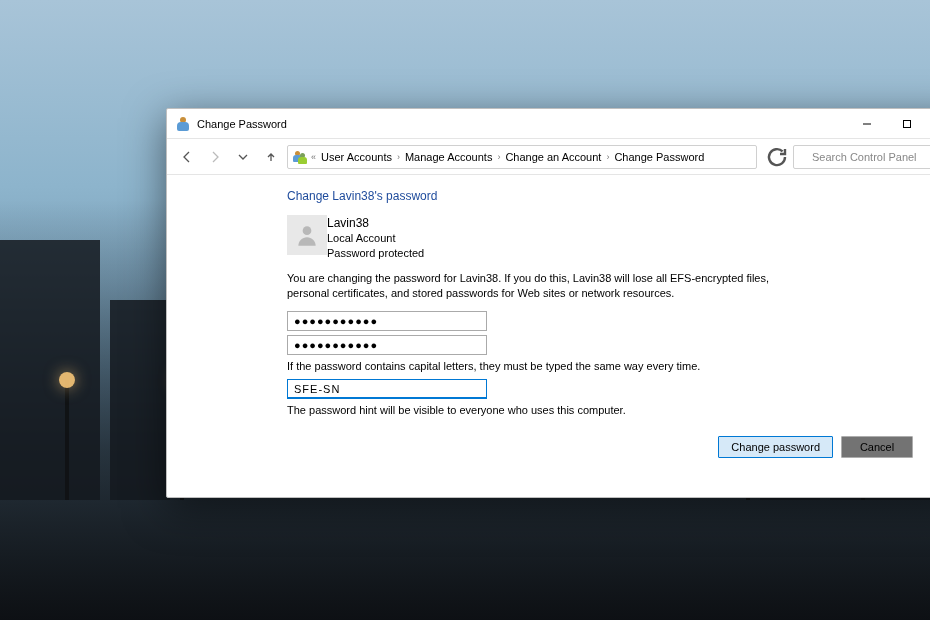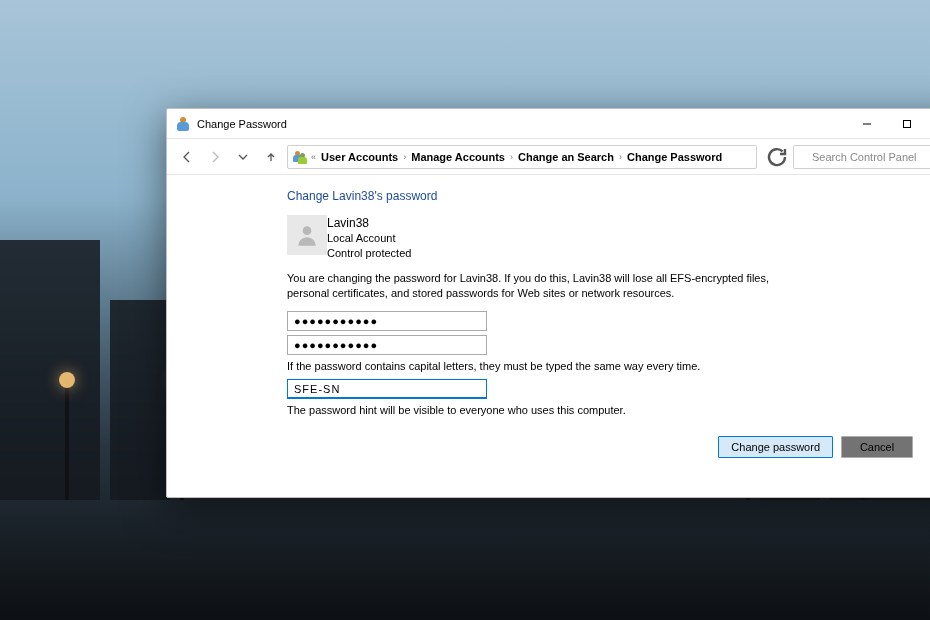--- a/index.html
+++ b/index.html
@@ -53,21 +53,21 @@
     .addrbar {
       flex: 1; height: 24px; border: 1px solid #d0d0d0; border-radius: 2px;
       display: flex; align-items: center; padding: 0 4px; gap: 2px; font-size: 11px;
       overflow: hidden; white-space: nowrap;
     }
     .addr-icon { width: 16px; height: 16px; position: relative; flex:0 0 auto; }
     .addr-icon .h1 { position:absolute; top:2px; left:3px; width:5px; height:5px; border-radius:50%; background:#c98f3a; }
     .addr-icon .b1 { position:absolute; top:6px; left:1px; width:9px; height:7px; border-radius:3px 3px 1px 1px; background:#5b9bd5; }
     .addr-icon .h2 { position:absolute; top:4px; left:8px; width:5px; height:5px; border-radius:50%; background:#7ba05b; }
     .addr-icon .b2 { position:absolute; top:8px; left:6px; width:9px; height:7px; border-radius:3px 3px 1px 1px; background:#9acd32; }
-    .crumb { padding: 0 2px; color:#000;font-weight:bold; }
+    .crumb { padding: 0 2px; color:#000; }
     .chev { color:#777; padding:0 1px; font-size:9px; }
     .refresh { width:24px; height:24px; display:flex; align-items:center; justify-content:center; margin-left:4px; color:#555; }
     .searchbox {
       width: 168px; height: 24px; border: 1px solid #d0d0d0; border-radius:2px;
       display:flex; align-items:center; padding:0 18px; gap:4px; color:#777;
     }
     .searchbox input { border:none; outline:none; flex:1; font-size:11px; font-family:inherit; }
     .searchbox input::placeholder { color:#888; }
 
     .content { flex:1; padding: 14px 36px 14px 120px; position:relative; }
@@ -163,21 +163,21 @@
         <span class="h1"></span>
           <span class="b1"></span>
           <span class="h2"></span>
           <span class="b2"></span>
       </span>
       <span class="chev">«</span>
       <span class="crumb">User Accounts</span>
       <span class="chev">›</span>
       <span class="crumb">Manage Accounts</span>
       <span class="chev">›</span>
-      <span class="crumb">Change an Search</span>
+      <span class="crumb">Change an Account</span>
       <span class="chev">›</span>
       <span class="crumb">Change Password</span>
 
     </div>
 
     <div class="refresh">
       <svg viewBox="0 0 12 12">
           <path d="M10 6a4 4 0 1 1-1.2-2.8M10 2v2.5H7.5" fill="none" stroke="currentColor" stroke-width="1.2"></path>
         </svg>
     </div>
@@ -197,21 +197,21 @@
     <div class="userblock">
       <div class="avatar">
         <svg viewBox="0 0 24 24">
             <circle cx="12" cy="8" r="4"></circle>
             <path d="M4 22c0-4.4 3.6-8 8-8s8 3.6 8 8z"></path>
           </svg>
       </div>
       <div class="userinfo">
         <div class="username">Lavin38</div>
         <div>Local Account</div>
-        <div>Control protected</div>
+        <div>Password protected</div>
       </div>
     </div>
 
     <div class="warning">You are changing the password for Lavin38.  If you do this, Lavin38 will lose all EFS-encrypted files, personal certificates, and stored passwords for Web sites or network resources.</div>
 
     <div class="pwfield">
       <input type="text" readonly="" value="●●●●●●●●●●●" style="">
     </div>
     <div class="pwfield">
       <input type="text" readonly="" value="●●●●●●●●●●●" style="">

